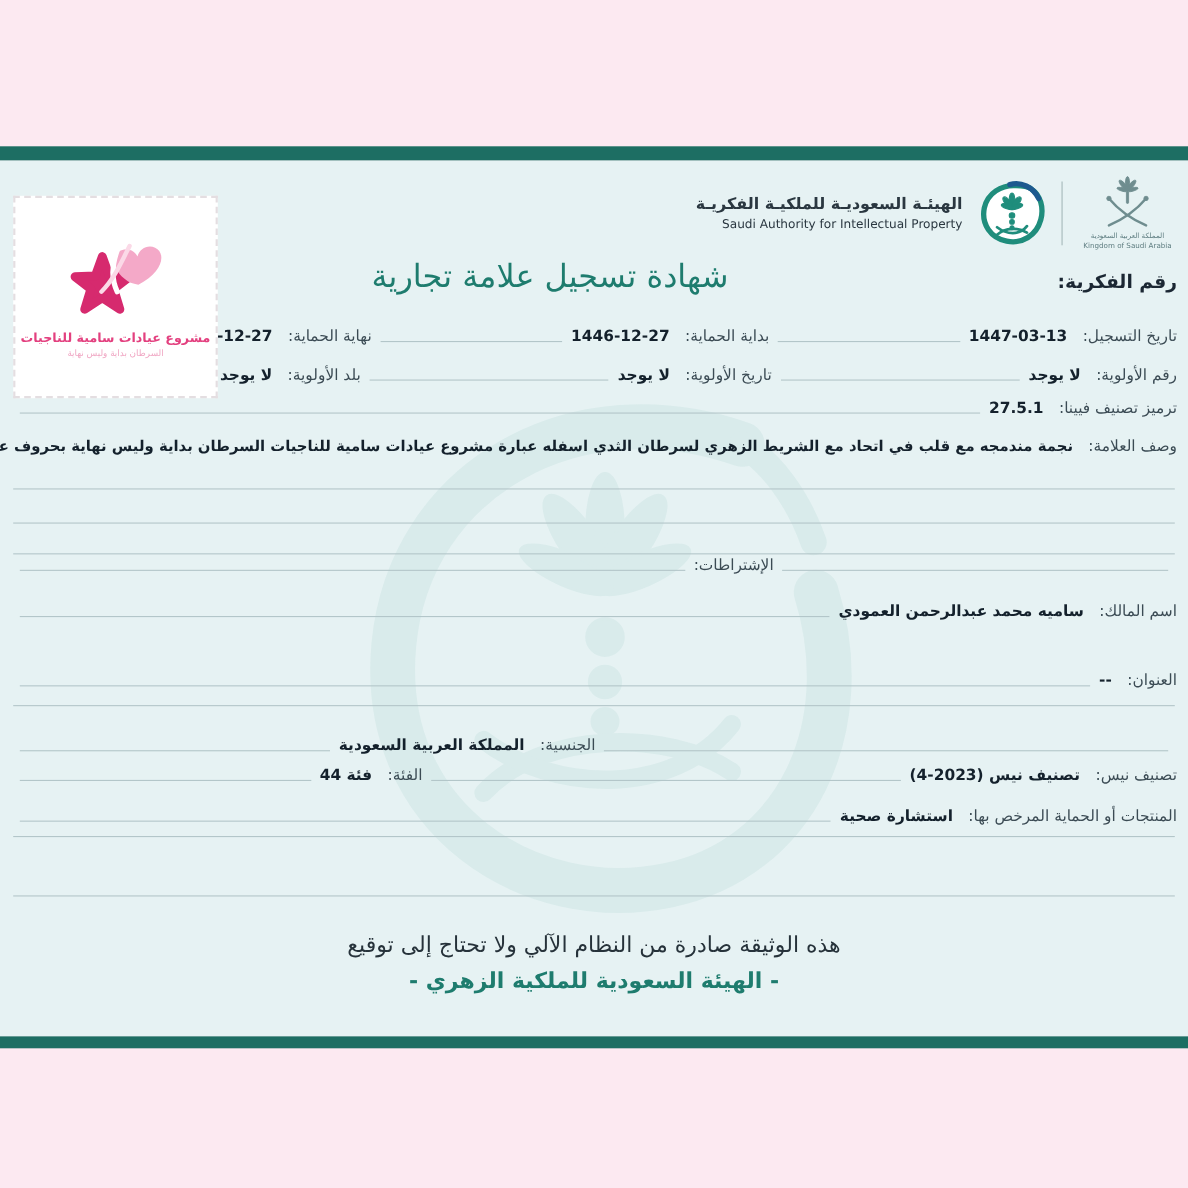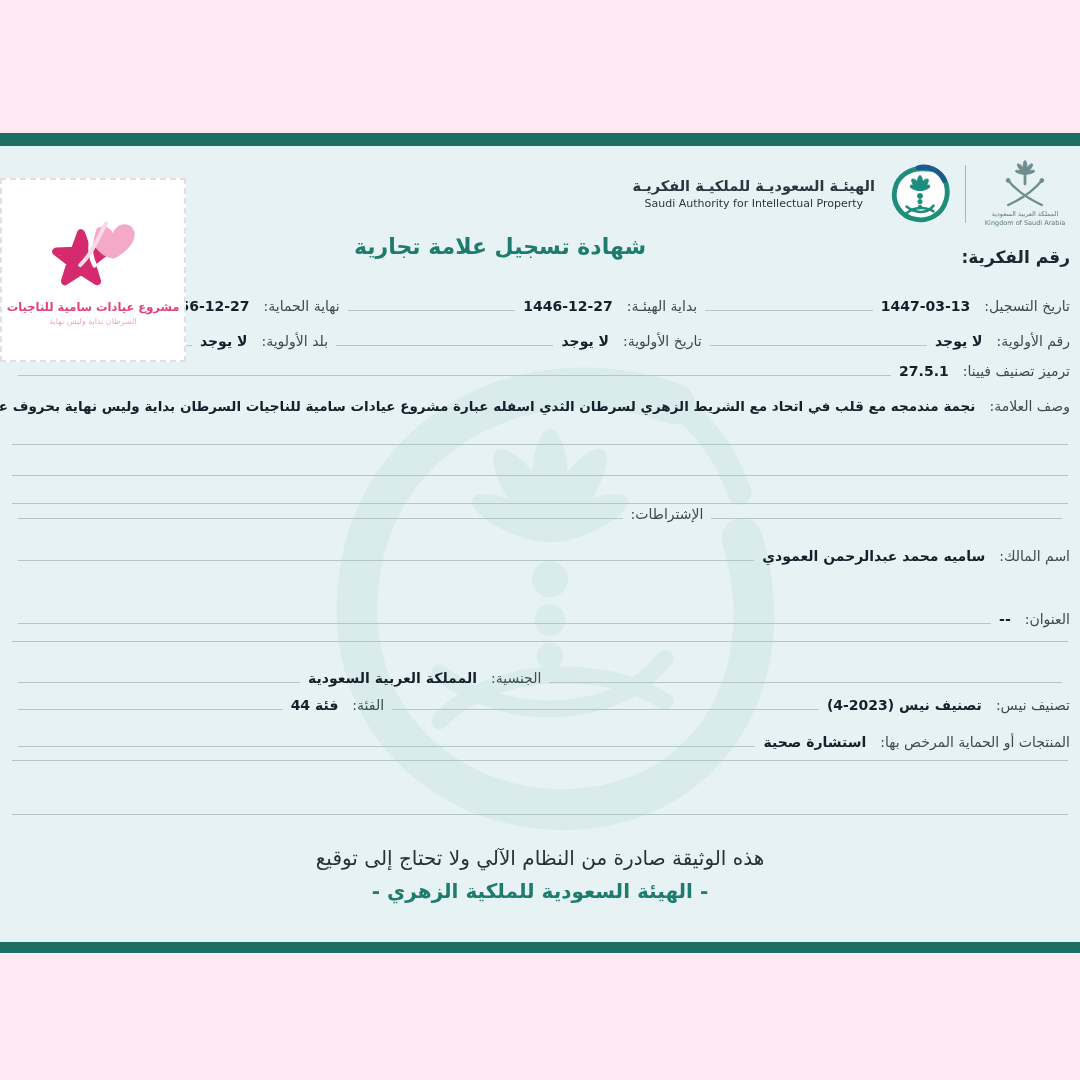--- a/index.html
+++ b/index.html
@@ -10,30 +10,30 @@
   .bar-bottom{top:942px;height:11px;}
   .cert{position:absolute;left:0;top:146px;width:1080px;height:796px;background:#e6f2f3;direction:rtl;}
   .watermark{position:absolute;left:310px;top:210px;width:480px;height:480px;opacity:.55;}
 
   .hdr{position:absolute;top:14px;right:10px;display:flex;align-items:center;gap:14px;z-index:2;}
   .kingdom{display:flex;flex-direction:column;align-items:center;width:90px;}
   .kingdom .cap{font-size:6.5px;color:#5e7d80;line-height:1.35;text-align:center;}
   .divider{width:1px;height:58px;background:#a5b8ba;}
   .saiptext{text-align:center;}
   .saiptext .ar{font-size:14.5px;font-weight:bold;color:#2a3740;letter-spacing:.5px;}
-  .saiptext .en{font-size:11px;color:#2a3740;direction:ltr;margin-top:3px;}
-
-  .tmbox{position:absolute;left:0;top:32px;width:182px;height:180px;background:#ffffff;
+  .saiptext .en{font-size:11px;color:#2a3740;direction:ltr;margin-top:3px;text-align:right;}
+
+  .tmbox{position:absolute;left:12px;top:32px;width:182px;height:180px;background:#ffffff;
          border:2px dashed #e4dee1;display:flex;flex-direction:column;align-items:center;
          justify-content:center;z-index:3;}
   .tm1{font-size:11.5px;font-weight:bold;color:#e3407f;margin-top:2px;white-space:nowrap;}
   .tm2{font-size:8px;color:#f0a6c3;margin-top:3px;white-space:nowrap;}
 
   .title{position:absolute;top:88px;left:180px;width:640px;text-align:center;
-         font-size:22px;font-weight:bold;color:#1e7c6e;z-index:2;}
+         font-size:29px;font-weight:normal;color:#1e7c6e;z-index:2;}
   .regno{position:absolute;top:101px;right:10px;font-size:17px;font-weight:bold;color:#1b2733;z-index:2;}
 
   .rows{position:absolute;top:0;right:0;left:0;padding:0 10px;z-index:2;}
   .frow{display:flex;align-items:flex-end;font-size:14px;color:#3b4b54;line-height:20px;}
   .lab{white-space:nowrap;}
   .val{font-weight:bold;color:#14212c;white-space:nowrap;margin-right:14px;}
   .ln{flex:1;border-bottom:1px solid #b3c6c9;margin:0 8px 5px;min-width:10px;}
   .f58{flex:.58;} .f62{flex:.62;} .f80{flex:.8;} .f55{flex:.55;}
   .bln{border-bottom:1px solid #b3c6c9;height:0;margin-left:2px;margin-right:2px;}
   .desc .val{font-size:13.5px;}
@@ -126,21 +126,21 @@
 
     <div class="title">شهادة تسجيل علامة تجارية</div>
     <div class="regno">رقم الفكرية:</div>
 
     <div class="rows">
 
       <div class="frow" style="margin-top:150px">
         <span class="lab">تاريخ التسجيل:</span>
         <span class="val">1447-03-13</span>
         <span class="ln"></span>
-        <span class="lab">بداية الهيئـة:</span>
+        <span class="lab">بداية الحماية:</span>
         <span class="val">1446-12-27</span>
         <span class="ln"></span>
         <span class="lab">نهاية الحماية:</span>
         <span class="val">1456-12-27</span>
         <span class="ln f80"></span>
       </div>
 
       <div class="frow" style="margin-top:15px">
         <span class="lab">رقم الأولوية:</span>
         <span class="val">لا يوجد</span>

